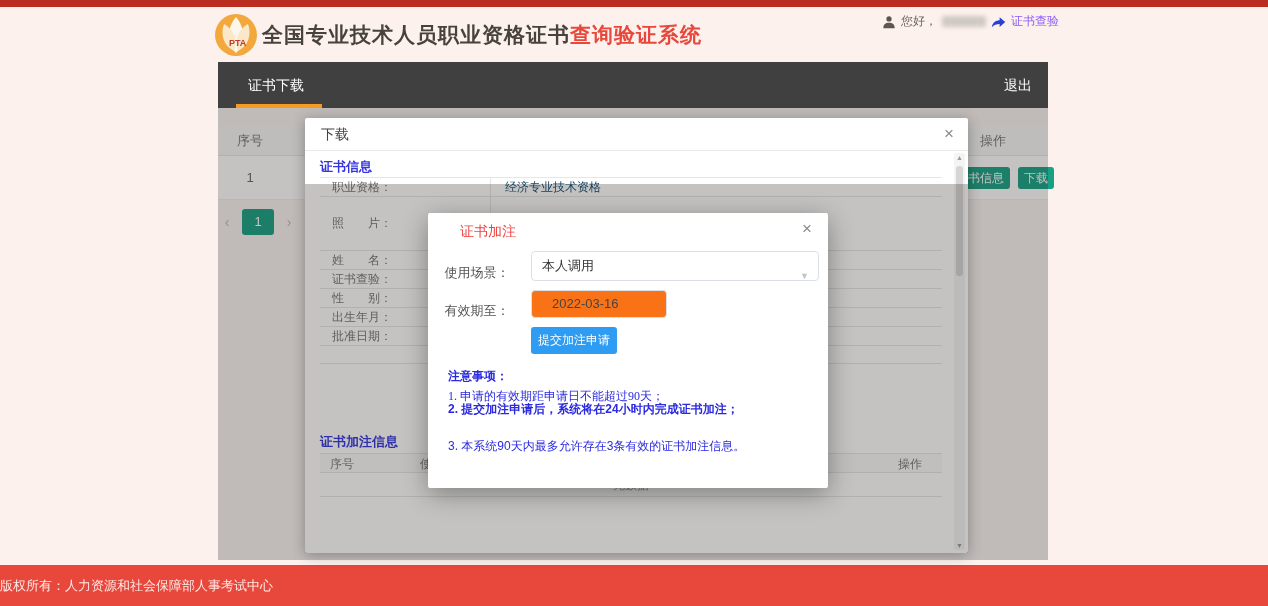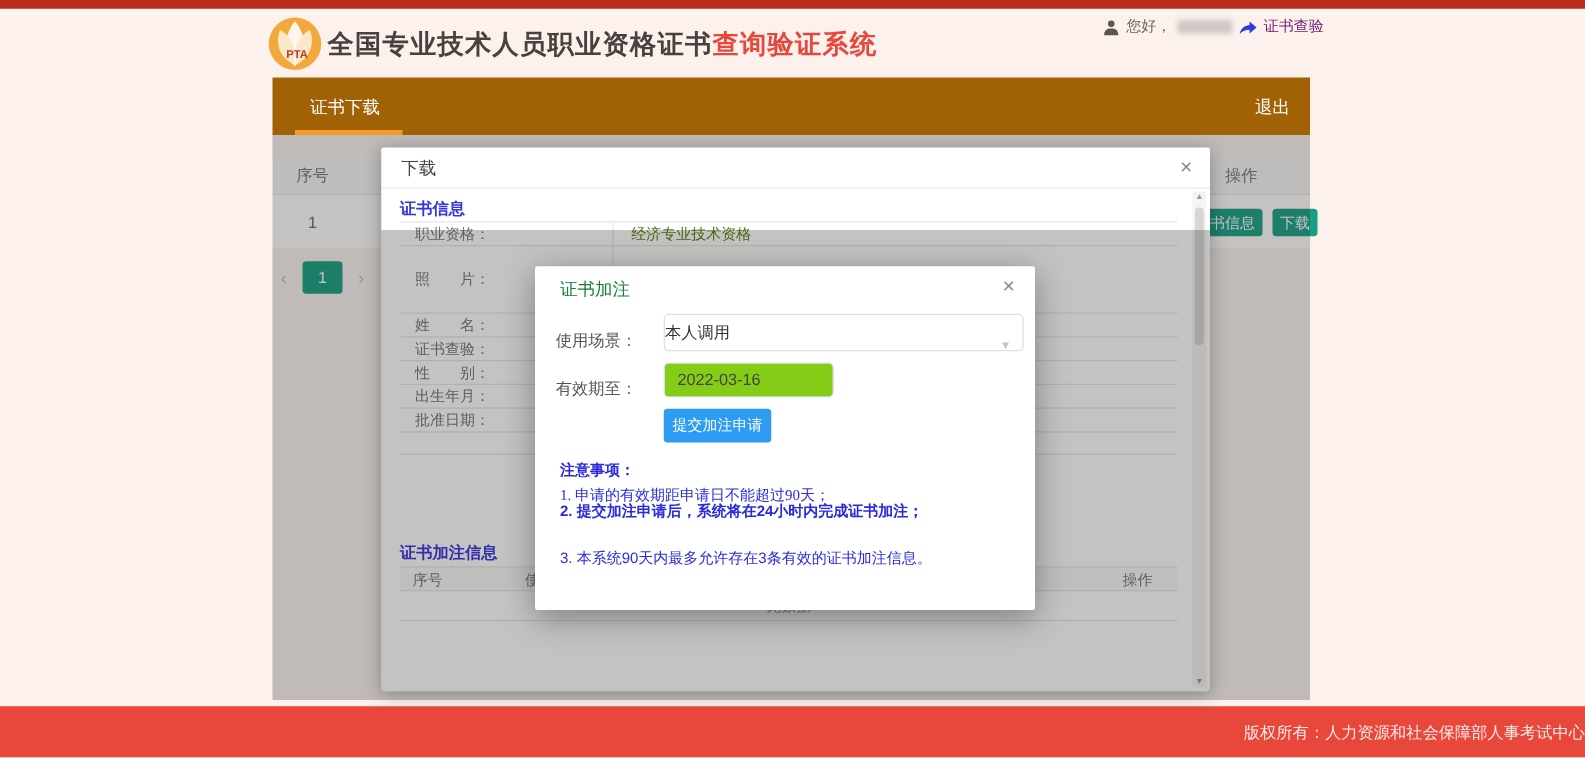--- a/index.html
+++ b/index.html
@@ -12,25 +12,25 @@
   }
   
   .top-strip { position:absolute; left:0; top:0; width:1268px; height:7px; background:#bb2d20; }
 
   
   .logo { position:absolute; left:214px; top:13px; width:44px; height:44px; }
   .site-title { position:absolute; left:262px; top:21px; font-size:21px; font-weight:bold; color:#47423e; letter-spacing:1px; }
   .site-title .accent { color:#e8473c; }
   .user-area { position:absolute; left:882px; top:13px; display:flex; align-items:center; gap:5px; font-size:12px; color:#6b6560; }
   .user-name-redacted { display:inline-block; width:44px; height:11px; background:#cfc8c4; filter:blur(2px); border-radius:2px; }
-  .verify-link { color:#701a75; text-decoration:none; cursor:pointer; }
+  .verify-link { color:#8b5cf6; text-decoration:none; cursor:pointer; }
   .user-icon svg, .share-icon svg { display:block; }
 
   
-  .nav { position:absolute; left:218px; top:62px; width:830px; height:46px; background:#a16207; }
+  .nav { position:absolute; left:218px; top:62px; width:830px; height:46px; background:#404040; }
   .nav-item { position:absolute; left:30px; top:0; height:46px; line-height:46px; color:#fff; font-size:14px; cursor:pointer; }
   .nav-underline { position:absolute; left:18px; bottom:0; width:86px; height:4px; background:#f59a23; }
   .nav-logout { position:absolute; right:16px; top:0; height:46px; line-height:46px; color:#fff; font-size:14px; cursor:pointer; }
 
   
   .content { position:absolute; left:218px; top:108px; width:830px; height:452px; background:#faf4f1; }
   .bg-table { position:absolute; left:0; top:18px; width:830px; background:#fff; }
   .bg-thead { position:relative; height:30px; background:#f7f7f7; border-bottom:1px solid #e6e6e6; font-size:13px; color:#777; }
   .bg-th-index { position:absolute; left:0; top:0; width:64px; text-align:center; line-height:30px; }
   .bg-th-op { position:absolute; left:720px; top:0; width:110px; text-align:center; line-height:30px; }
@@ -48,52 +48,52 @@
   
   .dl-modal { position:absolute; left:305px; top:118px; width:663px; height:435px; background:#fff; border-radius:2px; box-shadow:0 2px 14px rgba(0,0,0,0.30); z-index:20; }
   .dl-header { position:relative; height:33px; border-bottom:1px solid #e9e9e9; }
   .dl-title { position:absolute; left:16px; top:0; line-height:33px; font-size:14px; color:#444; }
   .dl-close { position:absolute; right:14px; top:0; line-height:31px; font-size:17px; color:#8a8a8a; cursor:pointer; }
   .dl-body { position:absolute; left:0; top:33px; right:0; bottom:0; }
   .section-title { position:absolute; left:15px; font-size:13px; font-weight:bold; color:#3434e0; }
   .cert-table { position:absolute; left:15px; top:26px; width:622px; border-top:1px solid #e6e6e6; font-size:12px; }
   .cert-row { display:flex; border-bottom:1px solid #e6e6e6; align-items:center; }
   .cert-label { width:170px; padding-left:12px; color:#737373; }
-  .cert-value { flex:1; padding-left:14px; color:#4d7c0f; border-left:1px solid #e6e6e6; align-self:stretch; display:flex; align-items:center; }
+  .cert-value { flex:1; padding-left:14px; color:#0c4a6e; border-left:1px solid #e6e6e6; align-self:stretch; display:flex; align-items:center; }
   .h19 { height:19px; } .h54 { height:54px; } .h18 { height:18px; }
   .ann-table { position:absolute; left:15px; top:302px; width:622px; font-size:12px; }
   .ann-thead { position:relative; height:20px; background:#fafafa; border-top:1px solid #e6e6e6; border-bottom:1px solid #e6e6e6; color:#777; }
   .ann-th-index { position:absolute; left:10px; top:0; line-height:20px; }
   .ann-th-scene { position:absolute; left:100px; top:0; line-height:20px; }
   .ann-th-op { position:absolute; left:578px; top:0; line-height:20px; }
   .ann-empty { position:relative; height:24px; border-bottom:1px solid #e6e6e6; text-align:center; line-height:24px; color:#999; }
   .dl-scrollbar { position:absolute; right:3px; top:2px; bottom:3px; width:11px; background:#f4f4f4; border-radius:2px; }
   .sb-up { position:absolute; top:1px; left:0; width:11px; text-align:center; font-size:7px; color:#9a9a9a; cursor:pointer; }
   .sb-down { position:absolute; bottom:1px; left:0; width:11px; text-align:center; font-size:7px; color:#9a9a9a; cursor:pointer; }
   .sb-thumb { position:absolute; top:13px; left:2px; width:7px; height:110px; background:#d6d6d6; border-radius:3px; cursor:pointer; }
   .dl-dim { position:absolute; left:0; top:33px; right:0; bottom:0; background:rgba(42,38,36,0.28); z-index:5; }
 
   
   .ann-modal { position:absolute; left:428px; top:213px; width:400px; height:275px; background:#fff; border-radius:2px; box-shadow:0 6px 26px rgba(0,0,0,0.35); z-index:30; }
-  .ann-title { position:absolute; left:20px; top:10px; font-size:14px; color:#15803d; }
+  .ann-title { position:absolute; left:32px; top:10px; font-size:14px; color:#ef4444; }
   .ann-close { position:absolute; right:16px; top:6px; font-size:17px; color:#8a8a8a; cursor:pointer; }
   .form-label { position:absolute; left:0; width:98px; text-align:center; font-size:13px; color:#555; }
   .lbl-1 { top:45px; line-height:30px; }
   .lbl-2 { top:84px; line-height:28px; }
-  .form-select { position:absolute; left:103px; top:38px; width:288px; height:30px; border:1px solid #dcdfe6; border-radius:4px; background:#fff; font-size:13px; color:#333; line-height:28px; padding-left:0; cursor:pointer; }
+  .form-select { position:absolute; left:103px; top:38px; width:288px; height:30px; border:1px solid #dcdfe6; border-radius:4px; background:#fff; font-size:13px; color:#333; line-height:28px; padding-left:10px; cursor:pointer; }
   .select-chevron { position:absolute; right:9px; top:10px; font-size:9px; color:#c0c4cc; }
-  .form-input { position:absolute; left:103px; top:77px; width:136px; height:28px; border:1px solid #dcdfe6; border-radius:4px; font-size:13px; color:#444; line-height:26px; padding-left:10px; background:#84cc16; }
+  .form-input { position:absolute; left:103px; top:77px; width:136px; height:28px; border:1px solid #dcdfe6; border-radius:4px; font-size:13px; color:#444; line-height:26px; padding-left:20px; background:#f97316; }
   .submit-btn { position:absolute; left:103px; top:114px; width:86px; height:27px; background:#2d9cf2; border:none; border-radius:3px; color:#fff; font-size:12px; line-height:27px; text-align:center; cursor:pointer; }
   .notes-title { position:absolute; left:20px; top:155px; font-size:12px; font-weight:bold; color:#2a2ae0; }
   .note-line { position:absolute; left:20px; font-size:12px; color:#2a2ae0; }
   .note-1 { top:175px;font-family:Liberation Serif, serif; } .note-2 { top:188px;font-weight:bold; } .note-3 { top:213px;margin-top:12px; }
 
   
   .footer { position:absolute; left:0; top:565px; width:1268px; height:41px; background:#e8473c; }
-  .footer-text { width:100%; text-align:right; line-height:41px; color:#ffe9e5; font-size:13px; }
+  .footer-text { width:100%; text-align:left; line-height:41px; color:#ffe9e5; font-size:13px; }
 </style>
 </head>
 <body>
 
 <div class="top-strip"></div>
 
 <div class="logo">
   <svg width="44" height="44" viewBox="0 0 44 44">
     <circle cx="22" cy="22" r="21" fill="#f3a83e"></circle>
     <path d="M22 40 C13 31 12 16 22 4 C32 16 31 31 22 40 Z" fill="#fdf6ec"></path>

